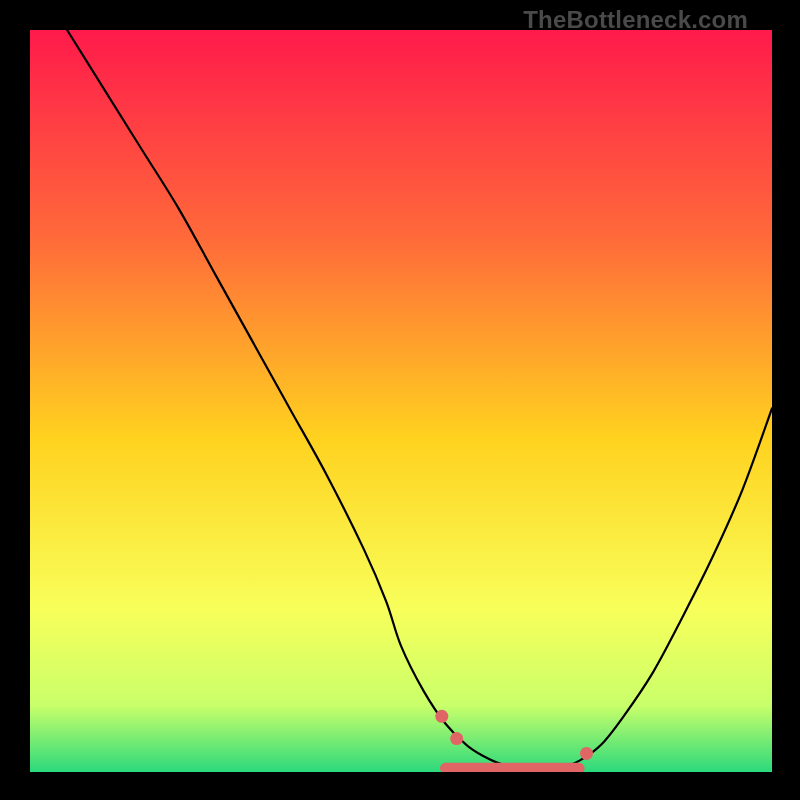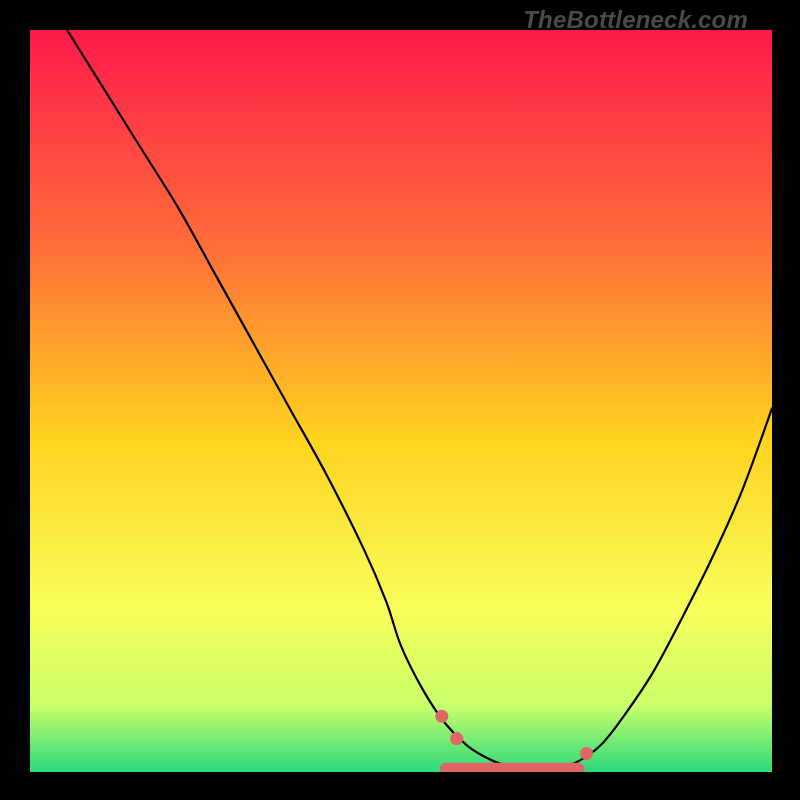--- a/index.html
+++ b/index.html
@@ -9,21 +9,20 @@
     height: 800px;
     background: #000;
     overflow: hidden;
     font-family: Arial, Helvetica, sans-serif;
   }
   .wrapper {
     position: relative;
     width: 768px;
     height: 800px;
     background: #000;
-    font-style: italic;
   }
   .watermark {
     position: absolute;
     top: 6px;
     right: 20px;
     color: #4a4a4a;
     font-size: 24px;
     font-weight: 600;
     letter-spacing: 0.2px;
     z-index: 5;

